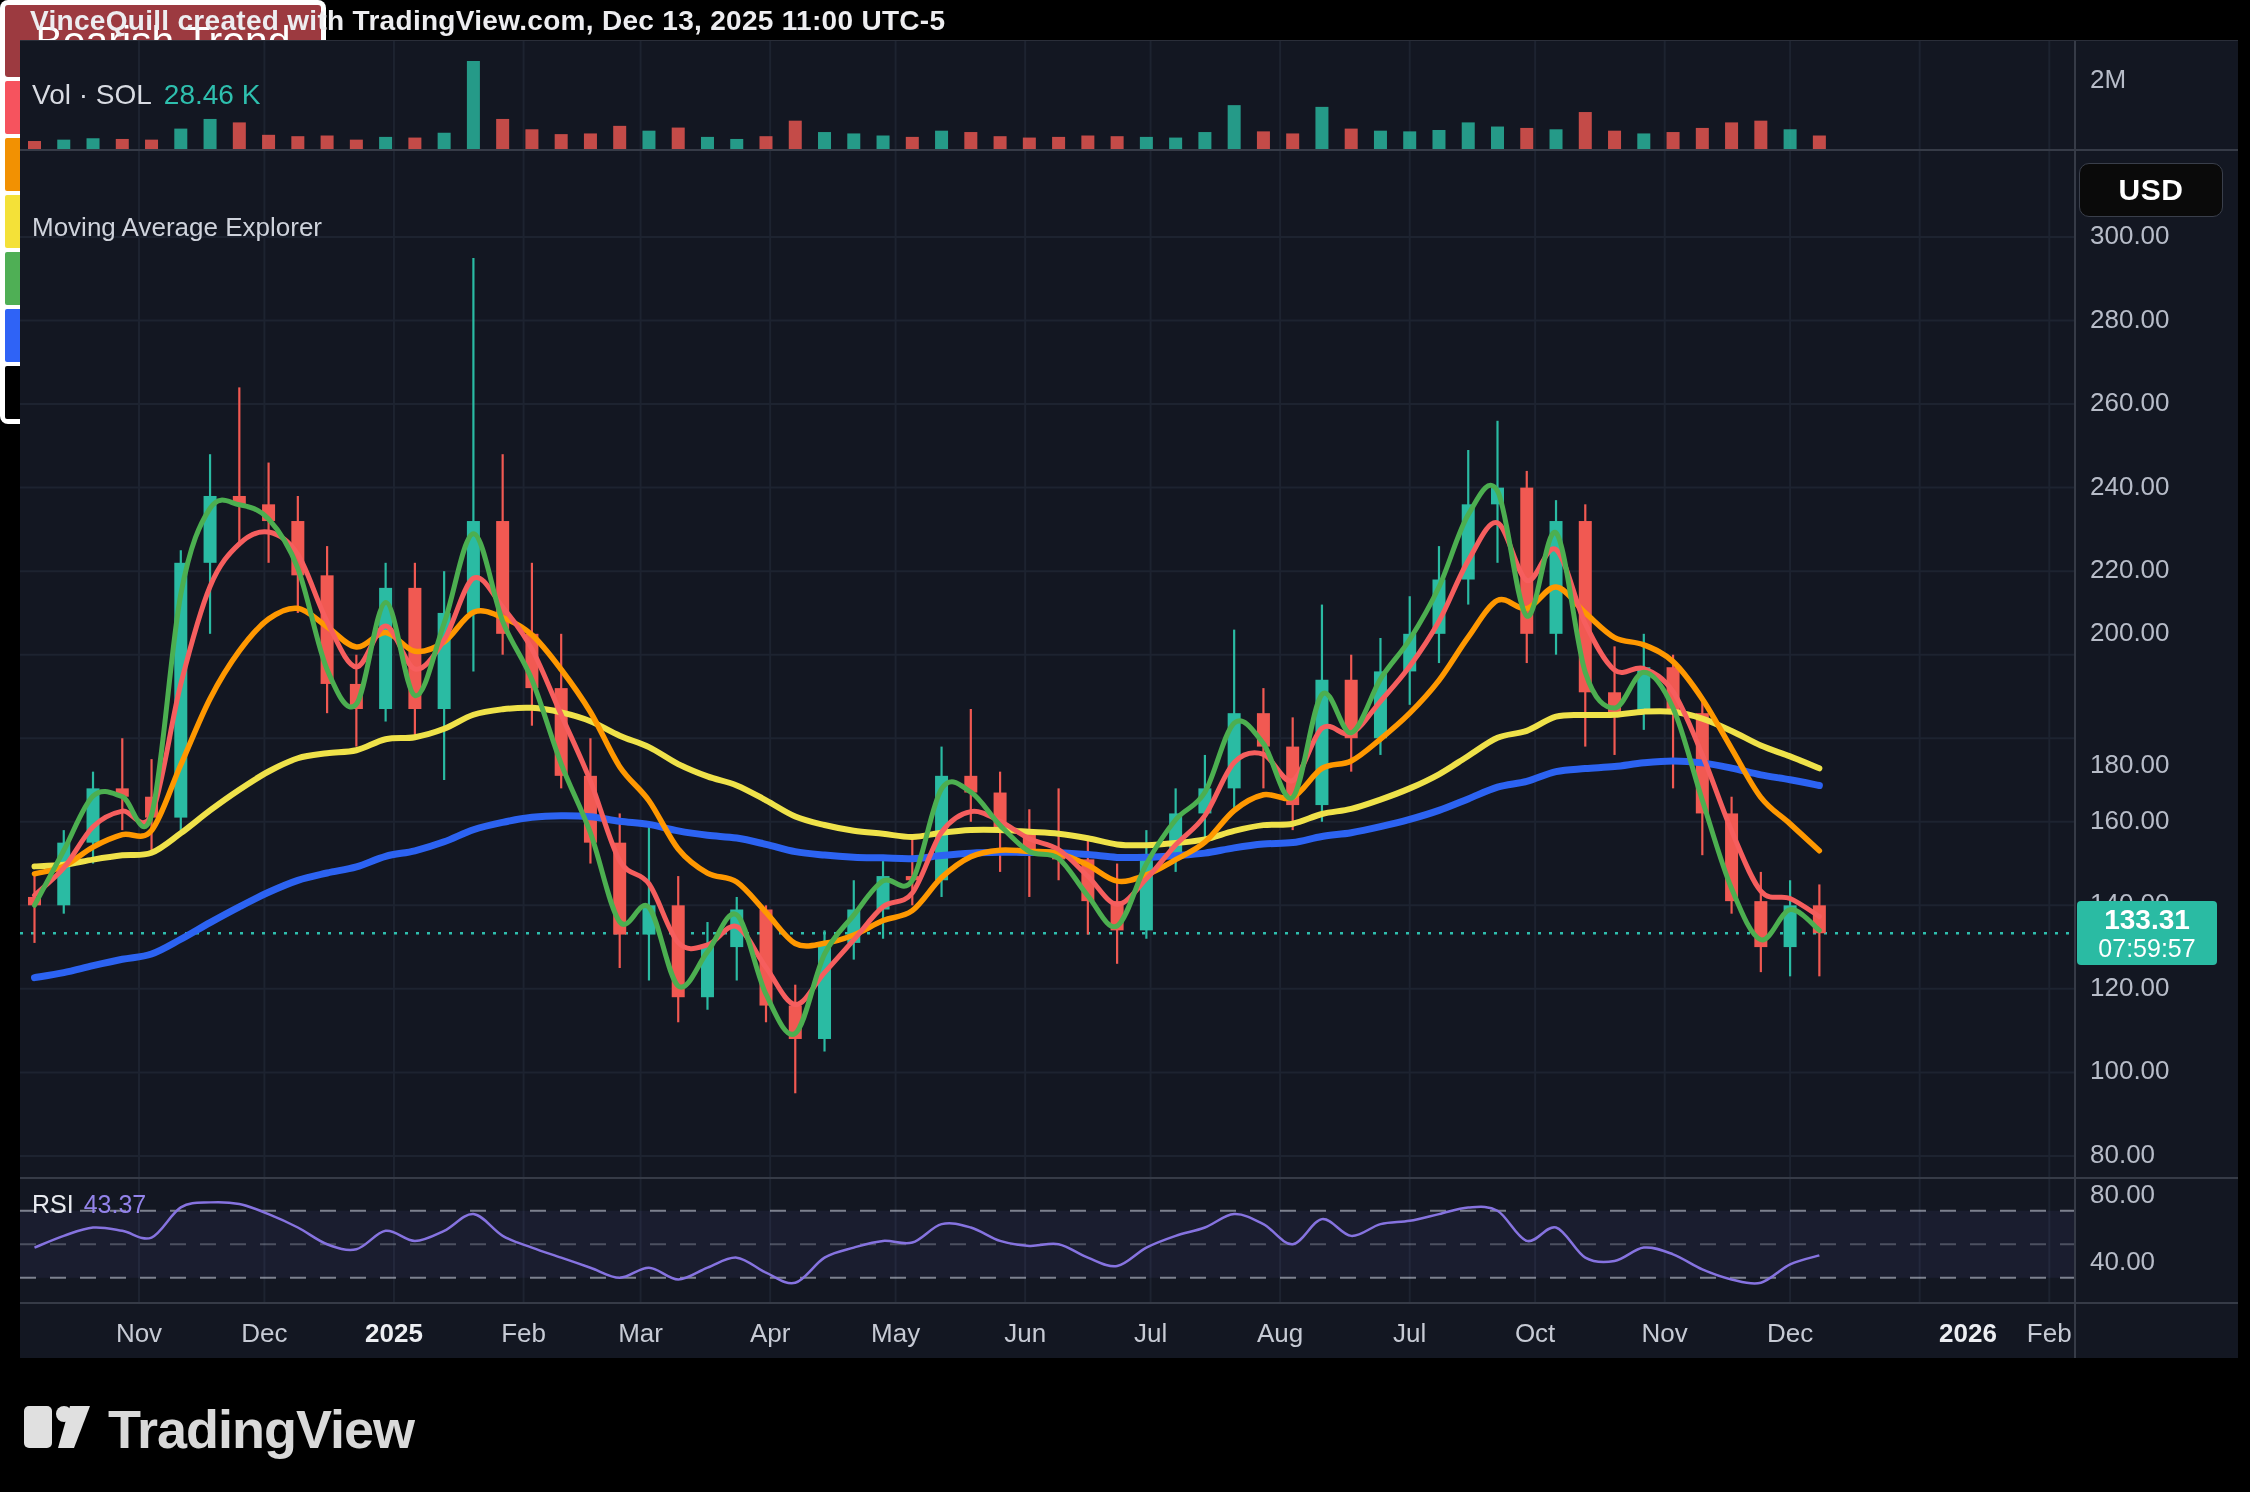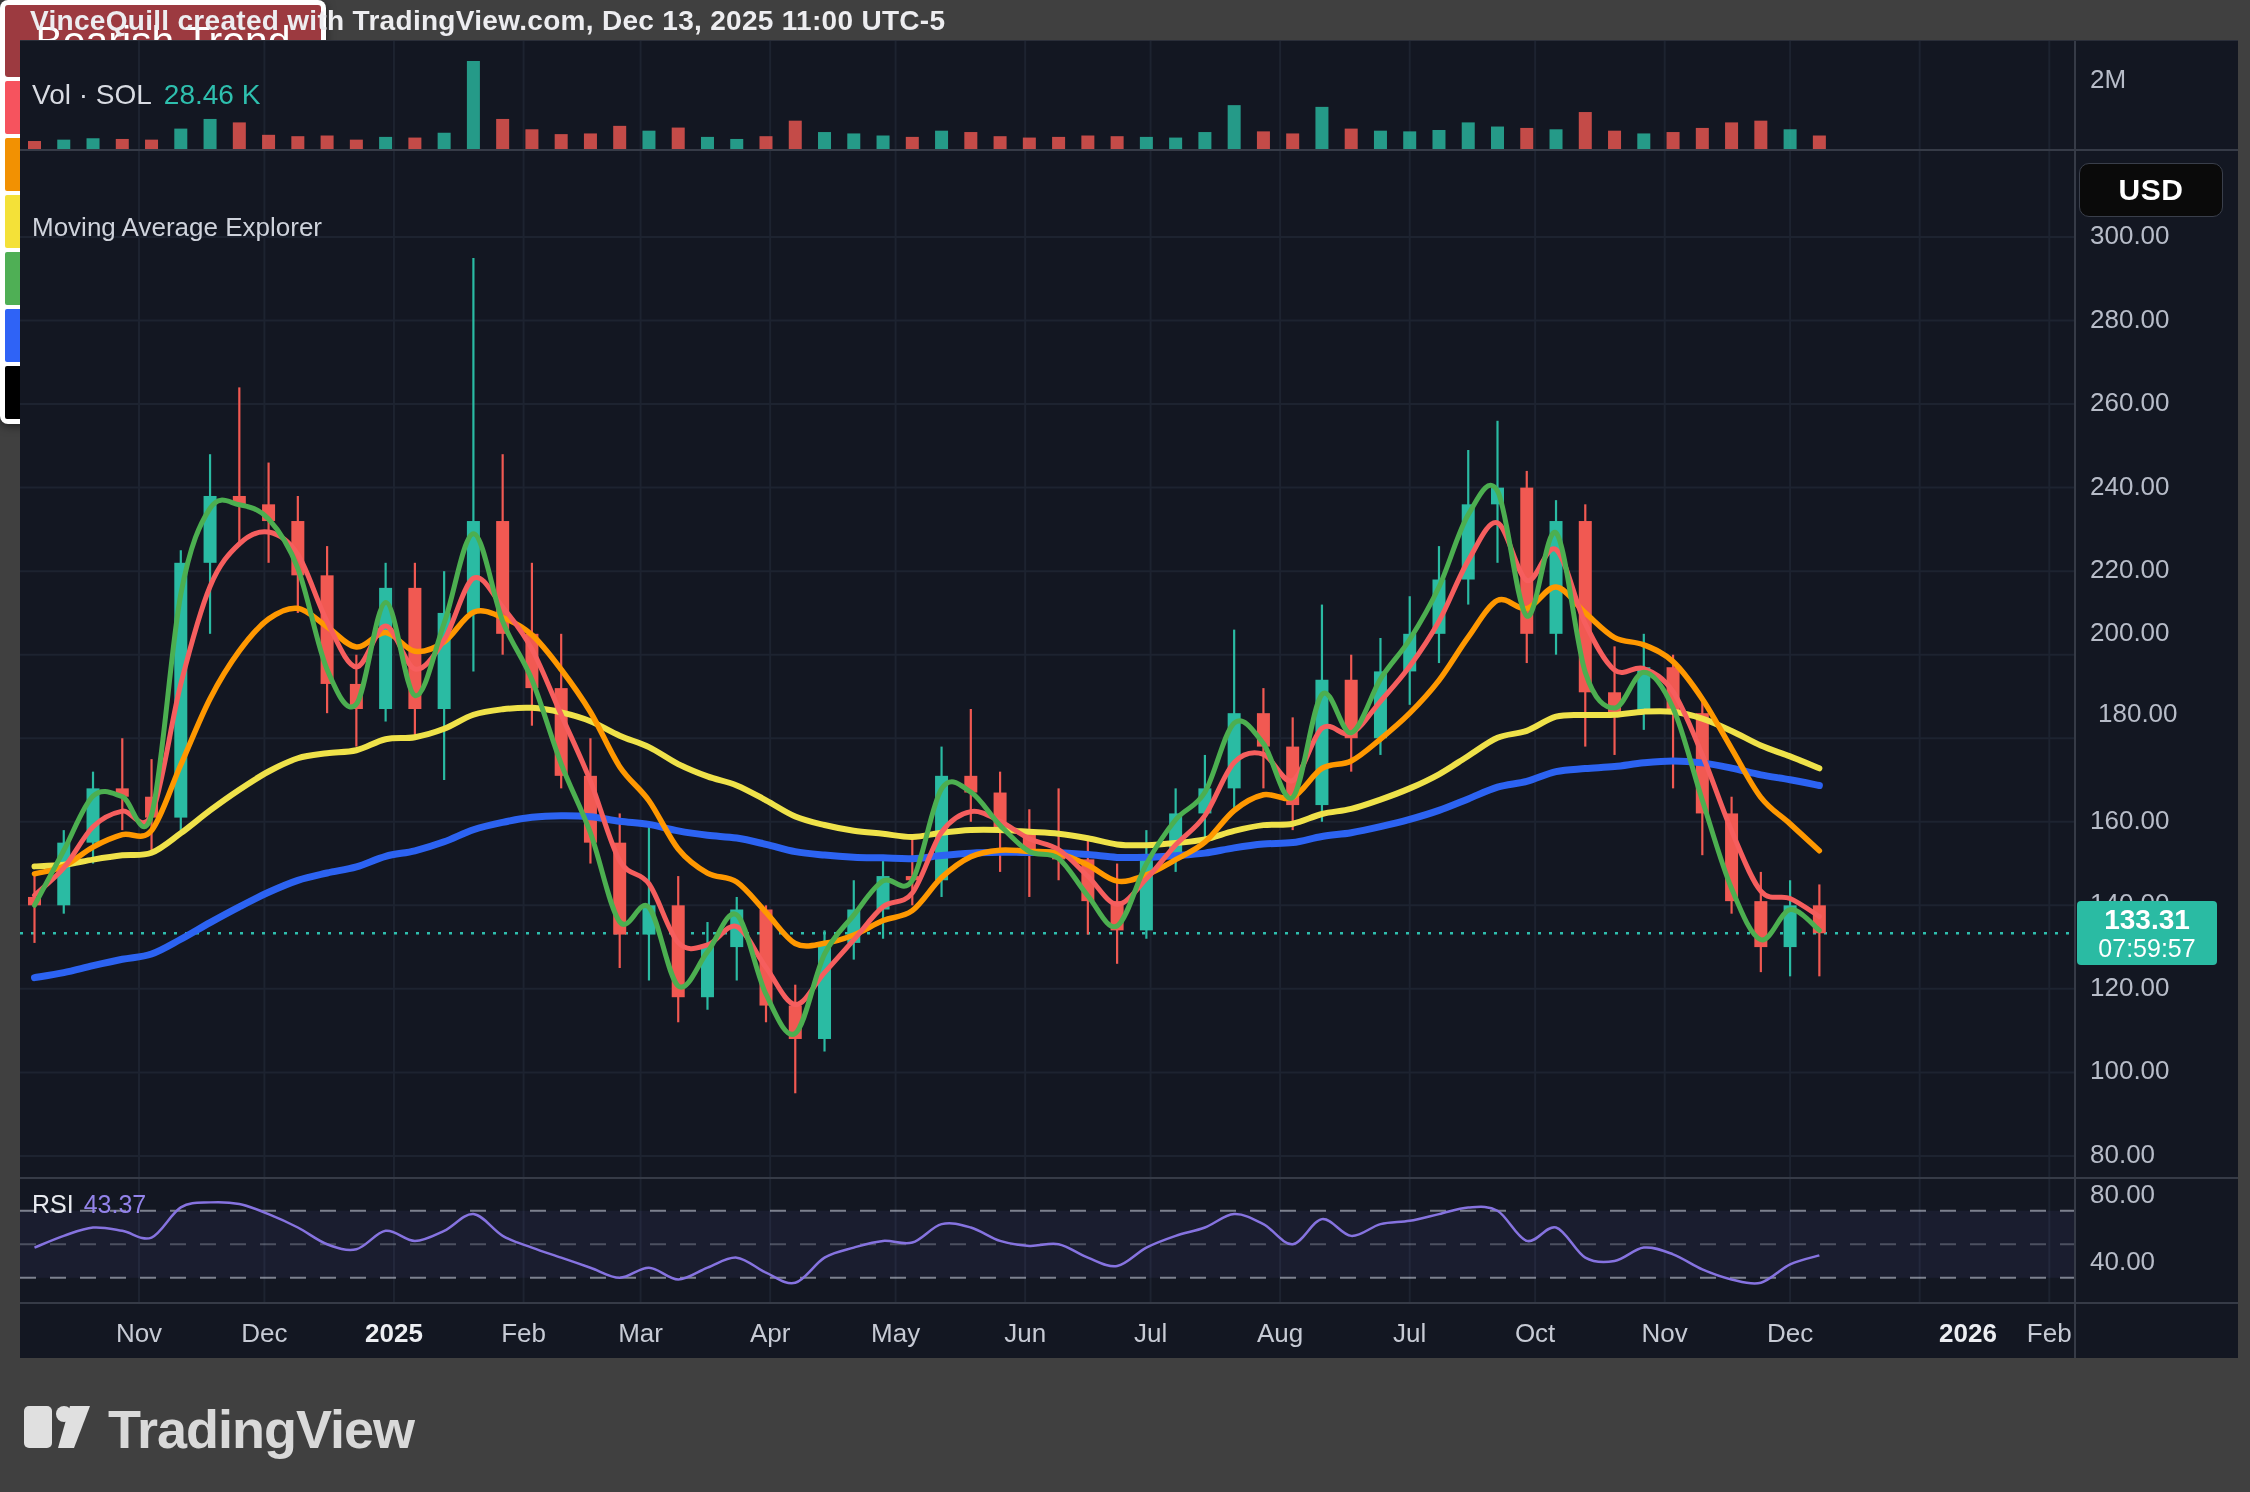--- a/index.html
+++ b/index.html
@@ -1,16 +1,16 @@
 <!DOCTYPE html>
 <html><head>
 <meta charset="utf-8">
 <style>
   html,body{margin:0;padding:0;background:#161616;}
-  .screen{position:relative;width:2250px;height:1492px;background:#404040;overflow:hidden;
+  .screen{position:relative;width:2250px;height:1492px;background:#000000;overflow:hidden;
           font-family:"Liberation Sans","DejaVu Sans",sans-serif;-webkit-font-smoothing:antialiased;}
   .chart-region{position:absolute;left:20px;top:40px;width:2218px;height:1317px;background:#131722;
           border-top:1px solid #2a2e39;}
   .chart-region svg{position:absolute;left:0;top:0;}
   .overlay{position:absolute;z-index:5;}
   .title-bar{left:30px;top:5px;font-size:28px;font-weight:600;color:#ededf0;letter-spacing:.3px;white-space:nowrap;}
   .vol-line{left:32px;top:79px;font-size:28px;color:#d8dbe2;white-space:nowrap;}
   .vol-line .val{color:#2ebfae;margin-left:12px;}
   .ohlc-line{left:32px;top:174px;font-size:27px;color:#e8eaef;white-space:nowrap;}
   .ohlc-line .name{margin-right:16px;}
@@ -449,21 +449,21 @@
     <span class="brand">TradingView</span>
   </div>
 
 <span class="axis-label" style="top: 64px;">2M</span>
     <span class="axis-label" style="top: 220px;">300.00</span>
     <span class="axis-label" style="top: 303.54px;">280.00</span>
     <span class="axis-label" style="top: 387.08px;">260.00</span>
     <span class="axis-label" style="top: 470.62px;">240.00</span>
     <span class="axis-label" style="top: 554.16px;">220.00</span>
     <span class="axis-label" style="top: 617px;">200.00</span>
-    <span class="axis-label" style="top: 698px; margin-left: 8px;">180.00</span>
+    <span class="axis-label" style="top: 749px;">180.00</span>
     <span class="axis-label" style="top: 804.78px;">160.00</span>
     <span class="axis-label" style="top: 888.32px;">140.00</span>
     <span class="axis-label" style="top: 971.86px;">120.00</span>
     <span class="axis-label" style="top: 1055.4px;">100.00</span>
     <span class="axis-label" style="top: 1138.94px;">80.00</span>
     <span class="axis-label" style="top: 1179px;">80.00</span>
     <span class="axis-label" style="top: 1246px;">40.00</span>
     <span class="time-label" style="left: 139px;">Nov</span>
     <span class="time-label" style="left: 264.4px;">Dec</span>
     <span class="time-label bold" style="left: 393.98px;">2025</span>

